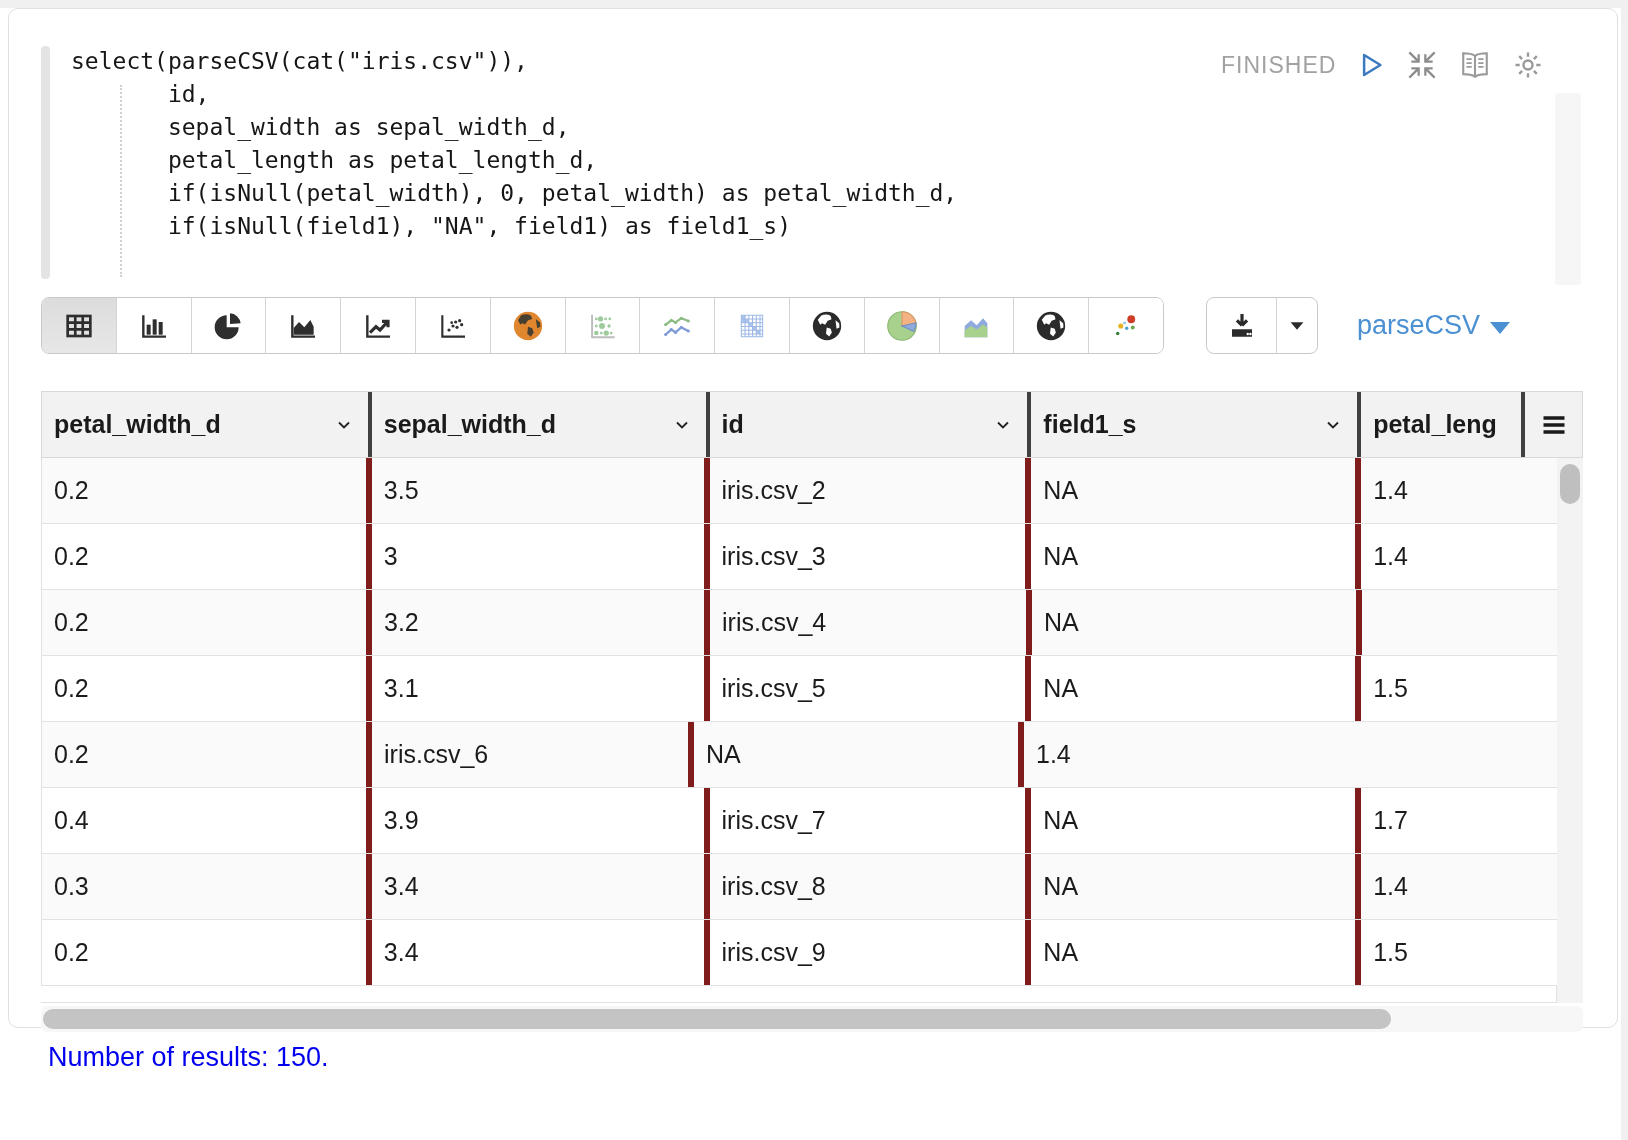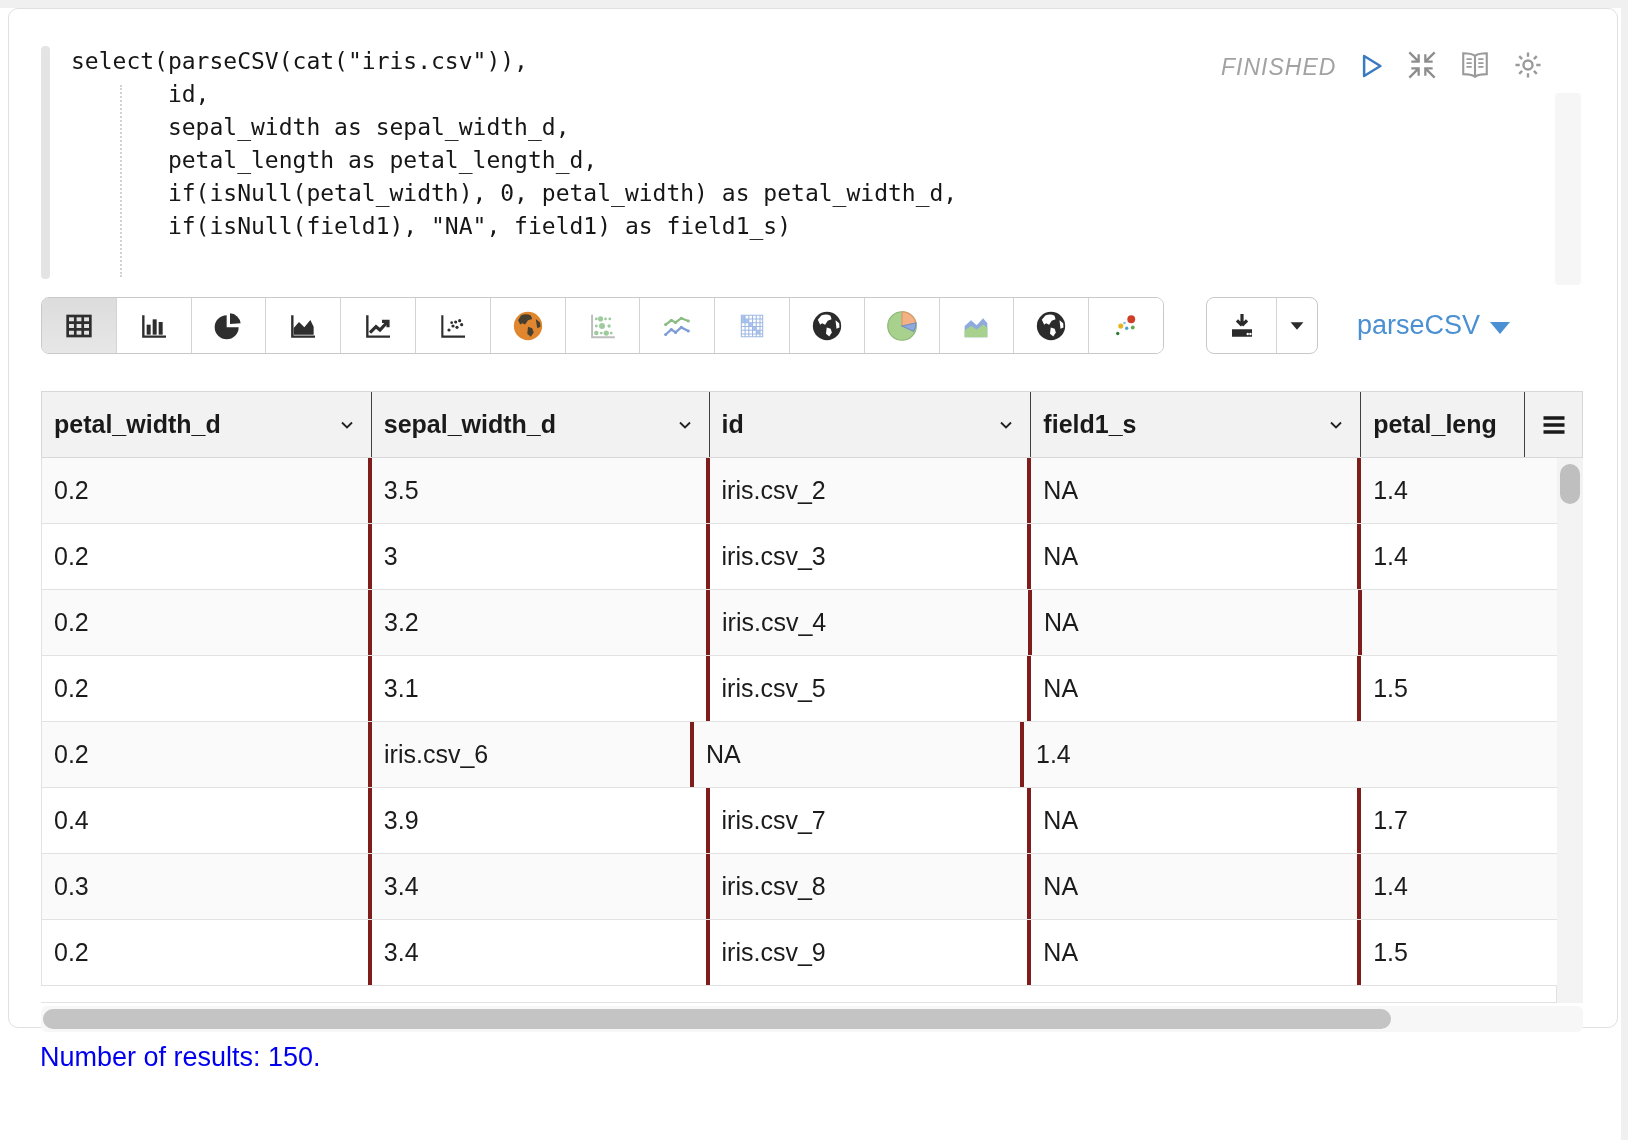--- a/index.html
+++ b/index.html
@@ -7,55 +7,55 @@
   .top-strip{position:absolute;left:0;top:0;width:1628px;height:8px;background:#f0f0f0;}
   .right-strip{position:absolute;left:1621px;top:0;width:7px;height:1140px;background:#f0f0f0;}
   .card{position:absolute;left:8px;top:8px;width:1610px;height:1020px;background:#fff;
         border:1px solid #e0e0e0;border-radius:10px;box-sizing:border-box;}
   
   .editor-accent{position:absolute;left:32px;top:37px;width:9px;height:233px;background:#e4e4e4;border-radius:4px;}
   .code{position:absolute;left:62px;top:36px;margin:0;font-family:"DejaVu Sans Mono","Liberation Mono",monospace;
         font-size:23px;line-height:33px;color:#161616;white-space:pre;}
   .indent-guide{position:absolute;left:111px;top:76px;height:192px;border-left:2px dotted #d2d2d2;}
   .editor-vscroll{position:absolute;left:1546px;top:84px;width:26px;height:192px;background:#f6f6f6;border-radius:4px;}
-  .status-row{position:absolute;left:1212px;top:40px;display:flex;align-items:flex-end;gap:20px;font-style:italic;}
+  .status-row{position:absolute;left:1212px;top:40px;display:flex;align-items:center;gap:20px;}
   .status-text{font-size:23px;color:#a2a2a2;letter-spacing:1px;}
   .sicon{display:block;}
   
   .chart-group{position:absolute;left:32px;top:288px;width:1123px;height:57px;display:flex;
                border:1px solid #c9c9c9;border-radius:8px;background:#fff;box-sizing:border-box;overflow:hidden;}
   .chart-btn{flex:1 1 0;display:flex;align-items:center;justify-content:center;border-right:1px solid #d4d4d4;cursor:pointer;background:#fff;}
   .chart-btn:last-child{border-right:none;}
   .chart-btn.selected{background:linear-gradient(#dcdcdc,#e7e7e7);}
   .export-group{position:absolute;left:1197px;top:288px;width:112px;height:57px;display:flex;
                 border:1px solid #c9c9c9;border-radius:8px;background:#fff;box-sizing:border-box;overflow:hidden;}
   .export-main{width:69px;display:flex;align-items:center;justify-content:center;border-right:1px solid #d4d4d4;cursor:pointer;}
   .export-caret{flex:1;display:flex;align-items:center;justify-content:center;cursor:pointer;}
   .settings-link{position:absolute;left:1348px;top:288px;height:57px;display:flex;align-items:center;gap:10px;
                  color:#4a90d2;font-size:27px;cursor:pointer;}
   .settings-caret{width:0;height:0;border-left:10px solid transparent;border-right:10px solid transparent;border-top:12px solid #4a90d2;margin-top:4px;}
   
   .dtable{position:absolute;left:32px;top:382px;width:1542px;box-sizing:border-box;}
   .thead{display:flex;height:67px;background:#f2f2f2;border:1px solid #d8d8d8;box-sizing:border-box;}
   .th{display:flex;align-items:center;justify-content:space-between;padding:0 14px 0 12px;
-      font-weight:bold;font-size:25px;color:#1a1a1a;border-right:1px solid #404040;box-sizing:border-box;white-space:nowrap;overflow:hidden;cursor:pointer;}
+      font-weight:bold;font-size:25px;color:#1a1a1a;border-right:4px solid #404040;box-sizing:border-box;white-space:nowrap;overflow:hidden;cursor:pointer;}
   .th:last-child{border-right:none;}
   .tbody{width:1516px;border-left:1px solid #e2e2e2;box-sizing:border-box;}
   .trow{display:flex;height:66px;border-bottom:1px solid #e2e2e2;box-sizing:border-box;background:#fff;}
   .trow.odd{background:#fafafa;}
   .td{display:flex;align-items:center;padding-left:12px;font-size:25px;color:#1b1b1b;
-      border-right:4px solid #7f1d1d;box-sizing:border-box;white-space:nowrap;overflow:hidden;}
+      border-right:6px solid #7f1d1d;box-sizing:border-box;white-space:nowrap;overflow:hidden;}
   .sliver{height:17px;border-bottom:1px solid #e2e2e2;border-right:1px solid #e2e2e2;background:#fff;box-sizing:border-box;}
   .c0{width:330px;} .c1{width:338px;} .c2{width:322px;} .c3{width:330px;} .c4{width:196px;border-right:none;}
   .h0{width:330px;} .h1{width:338px;} .h2{width:322px;} .h3{width:330px;gap:32px;} .h4{width:164px;} .h5{width:57px;justify-content:center;padding:0;}
   .table-vscroll{position:absolute;left:1548px;top:449px;width:26px;height:545px;background:#f3f3f3;}
   .table-vthumb{position:absolute;left:3px;top:6px;width:20px;height:40px;background:#bfbfbf;border-radius:10px;}
   .table-hscroll{position:absolute;left:32px;top:997px;width:1542px;height:26px;background:#f7f7f7;border-radius:6px;}
   .table-hthumb{position:absolute;left:2px;top:3px;width:1348px;height:20px;background:#c4c4c4;border-radius:10px;}
-  .footer-text{position:absolute;left:40px;top:1042px;font-size:27px;color:#0000EE;}
+  .footer-text{position:absolute;left:48px;top:1042px;font-size:27px;color:#0000EE;}
   .chev{flex:0 0 auto;}
 </style>
 </head>
 <body>
 
 <div id="stage">
   <div class="top-strip"></div>
   <div class="right-strip"></div>
 
   <div class="card">

